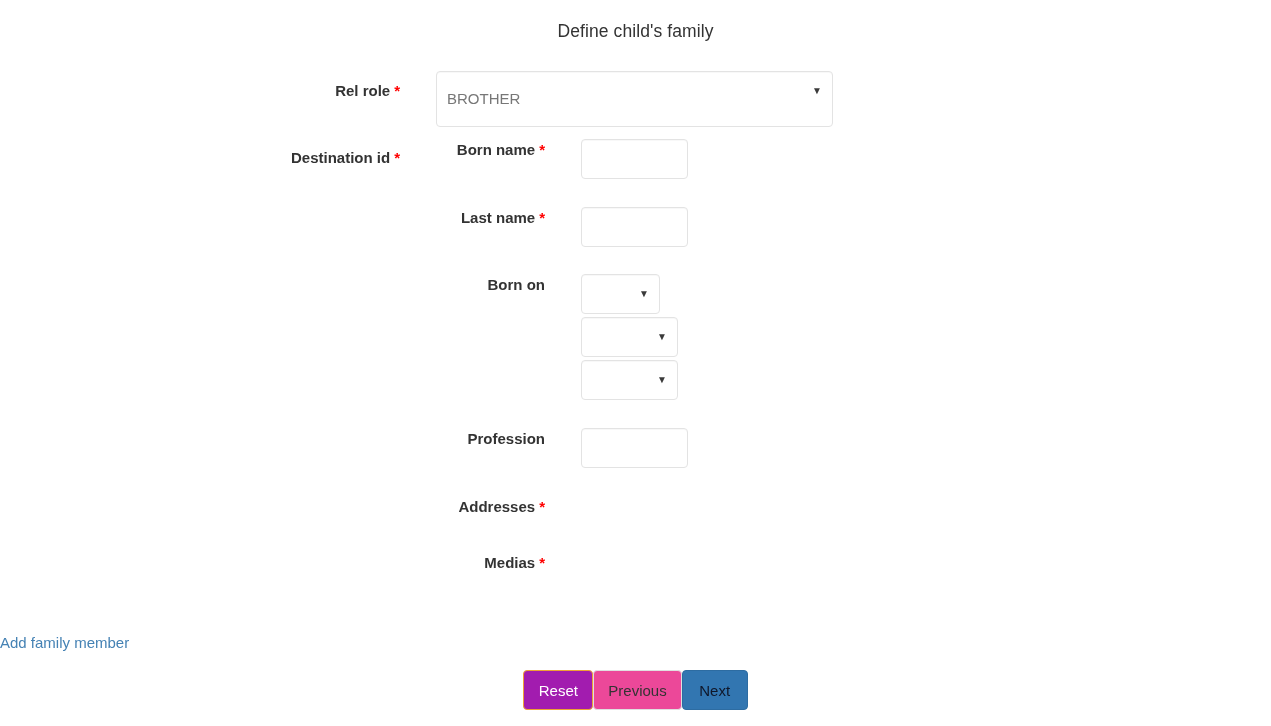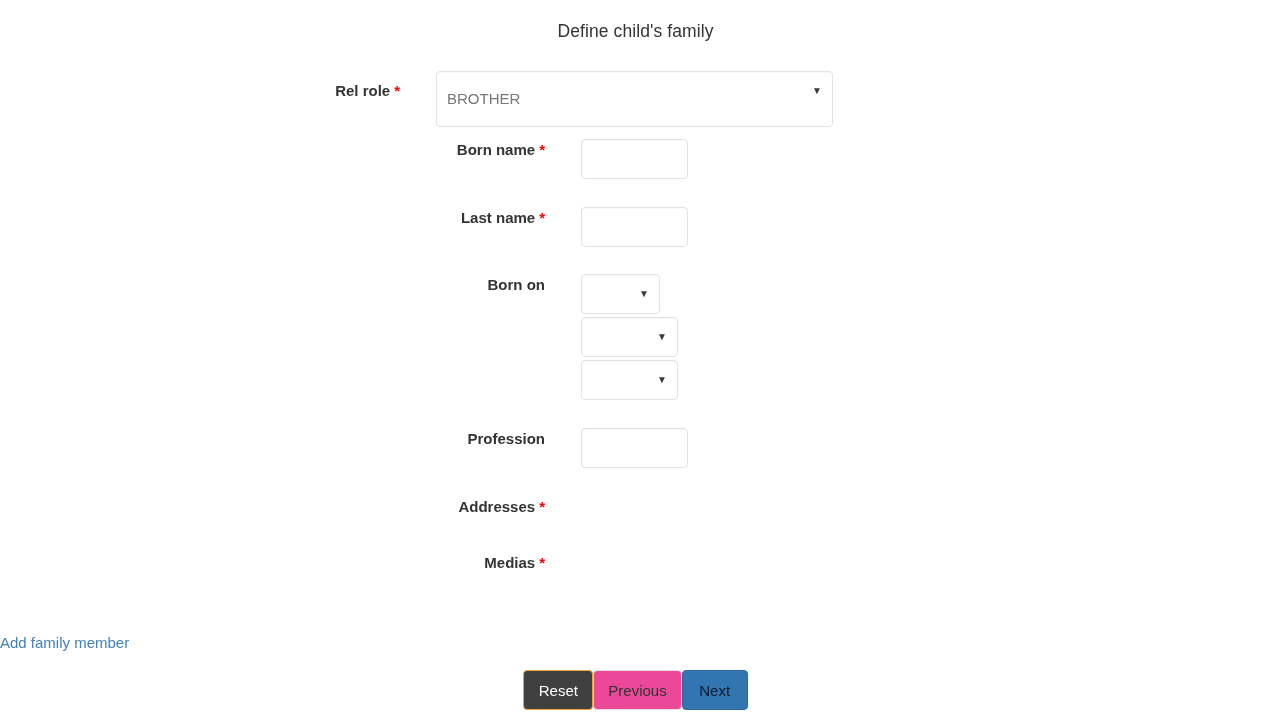--- a/index.html
+++ b/index.html
@@ -142,21 +142,21 @@
     border: 1px solid transparent;
     border-radius: 4px;
     font-family: "Liberation Sans", sans-serif;
     font-size: 15px;
     line-height: 1;
     cursor: pointer;
     padding: 0 14px;
     outline: none;
   }
   .btn-reset {
-    background: #404040;
+    background: #a21caf;
     border-color: #eea236;
     color: #ffffff;
     min-width: 70px;
   }
   .btn-previous {
     background: #ec4899;
     border-color: #e0e0e0;
     color: #333333;
     min-width: 88px;
   }
@@ -178,20 +178,23 @@
     <span>Rel role</span><span class="req">*</span>
   </div>
 
   <div class="select-wrap" style="left:436px; top:71px; width:397px; height:40px;">
     <select class="ctl-select" style="height:56px;">
       <option>BROTHER</option>
     </select>
     <span class="arrow">▼</span>
   </div>
 
+  <div class="lbl outer-label" style="top:140px;">
+    <span>Destination id</span><span class="req">*</span>
+  </div>
 
   <div class="lbl inner-label" style="top:140px;">
     <span>Born name</span><span class="req">*</span>
   </div>
   <input type="text" class="ctl-input" style="left: 581px; top: 139px; width: 107px;" placeholder="">
 
   <div class="lbl inner-label" style="top:208px;">
     <span>Last name</span><span class="req">*</span>
   </div>
   <input type="text" class="ctl-input" style="left: 581px; top: 207px; width: 107px;" placeholder="">

